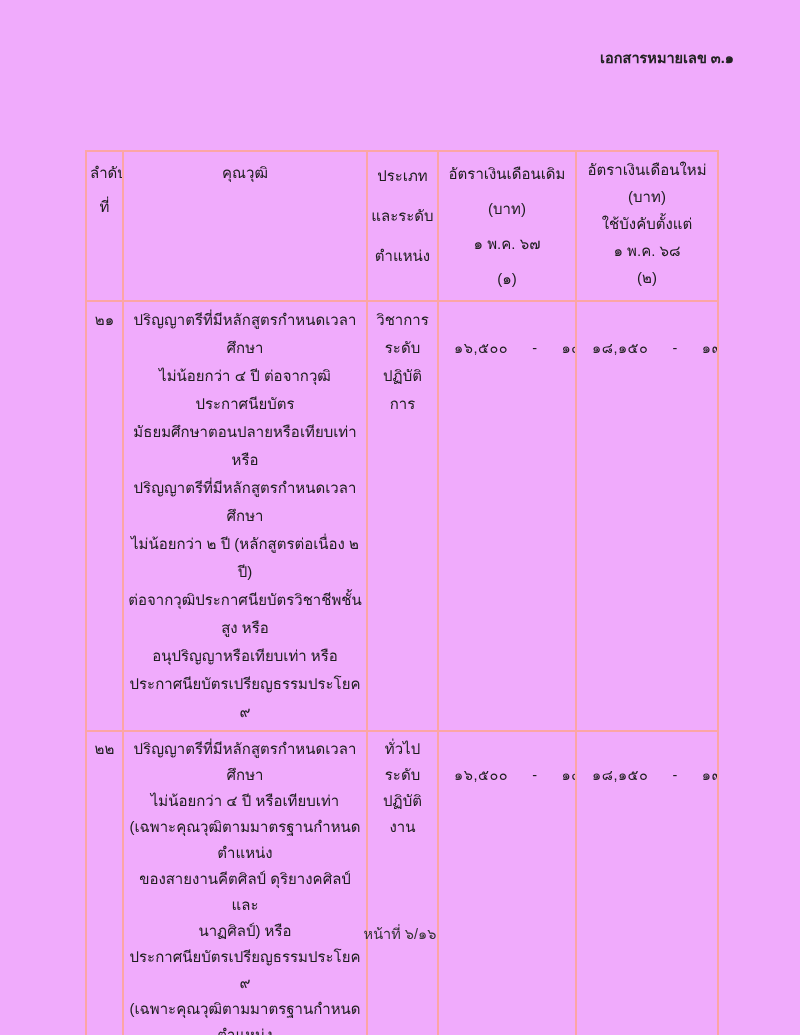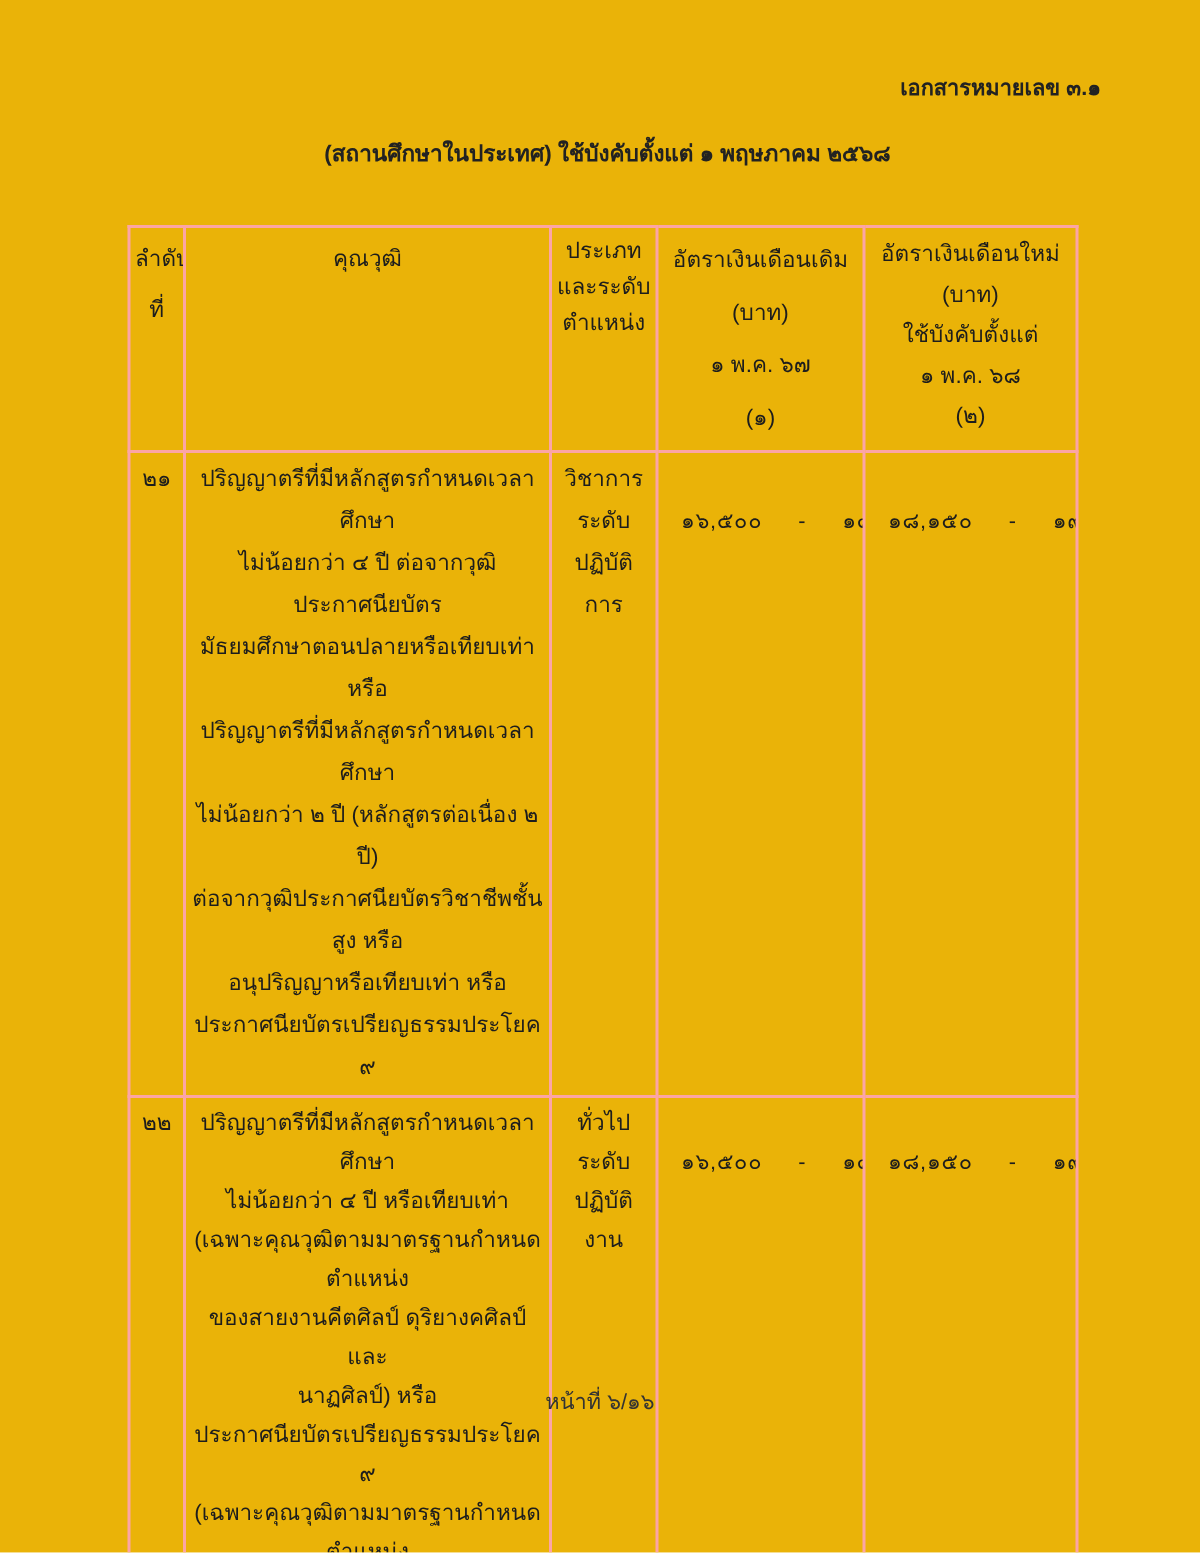--- a/index.html
+++ b/index.html
@@ -4,21 +4,21 @@
 <style>
   html, body {
     margin: 0;
     padding: 0;
     background: #ffffff;
   }
   .page {
     position: relative;
     width: 800px;
     height: 1035px;
-    background: #eab308;
+    background: #f0abfc;
     font-family: "Liberation Sans", sans-serif;
     color: #1a1a1a;
     overflow: hidden;
   }
   .doc-ref {
     position: absolute;
     top: 46px;
     right: 66px;
     font-size: 14.5px;
     font-weight: bold;
@@ -56,21 +56,21 @@
   }
   col.c-no   { width: 37px;  }
   col.c-qual { width: 244px; }
   col.c-pos  { width: 71px;  }
   col.c-old  { width: 138px; }
   col.c-new  { width: 142px; }
 
   thead th { text-align: center; height: 97px; }
   th.th-no   { line-height: 34px; padding-top: 6px; }
   th.th-qual { line-height: 34px; padding-top: 6px; }
-  th.th-pos  { line-height: 24px; padding-top: 6px; }
+  th.th-pos  { line-height: 40px; padding-top: 6px; }
   th.th-old  { line-height: 35px; padding-top: 6px; }
   th.th-new  { line-height: 27px; padding-top: 6px; margin-top: 36px; }
 
   td.cell-no {
     text-align: center;
     padding-top: 8px;
   }
   td.cell-qual {
     text-align: center;
     padding: 8px 4px 4px 6px;
@@ -105,21 +105,20 @@
   }
 </style>
 </head>
 <body>
 
 <div class="page">
 
   <div class="doc-ref">เอกสารหมายเลข ๓.๑</div>
 
   <div class="title-block">
-    <div>(สถานศึกษาในประเทศ) ใช้บังคับตั้งแต่ ๑ พฤษภาคม ๒๕๖๘</div>
   </div>
 
   <table class="salary-table">
     <colgroup>
       <col class="c-no">
         <col class="c-qual">
         <col class="c-pos">
         <col class="c-old">
         <col class="c-new">
     </colgroup>

